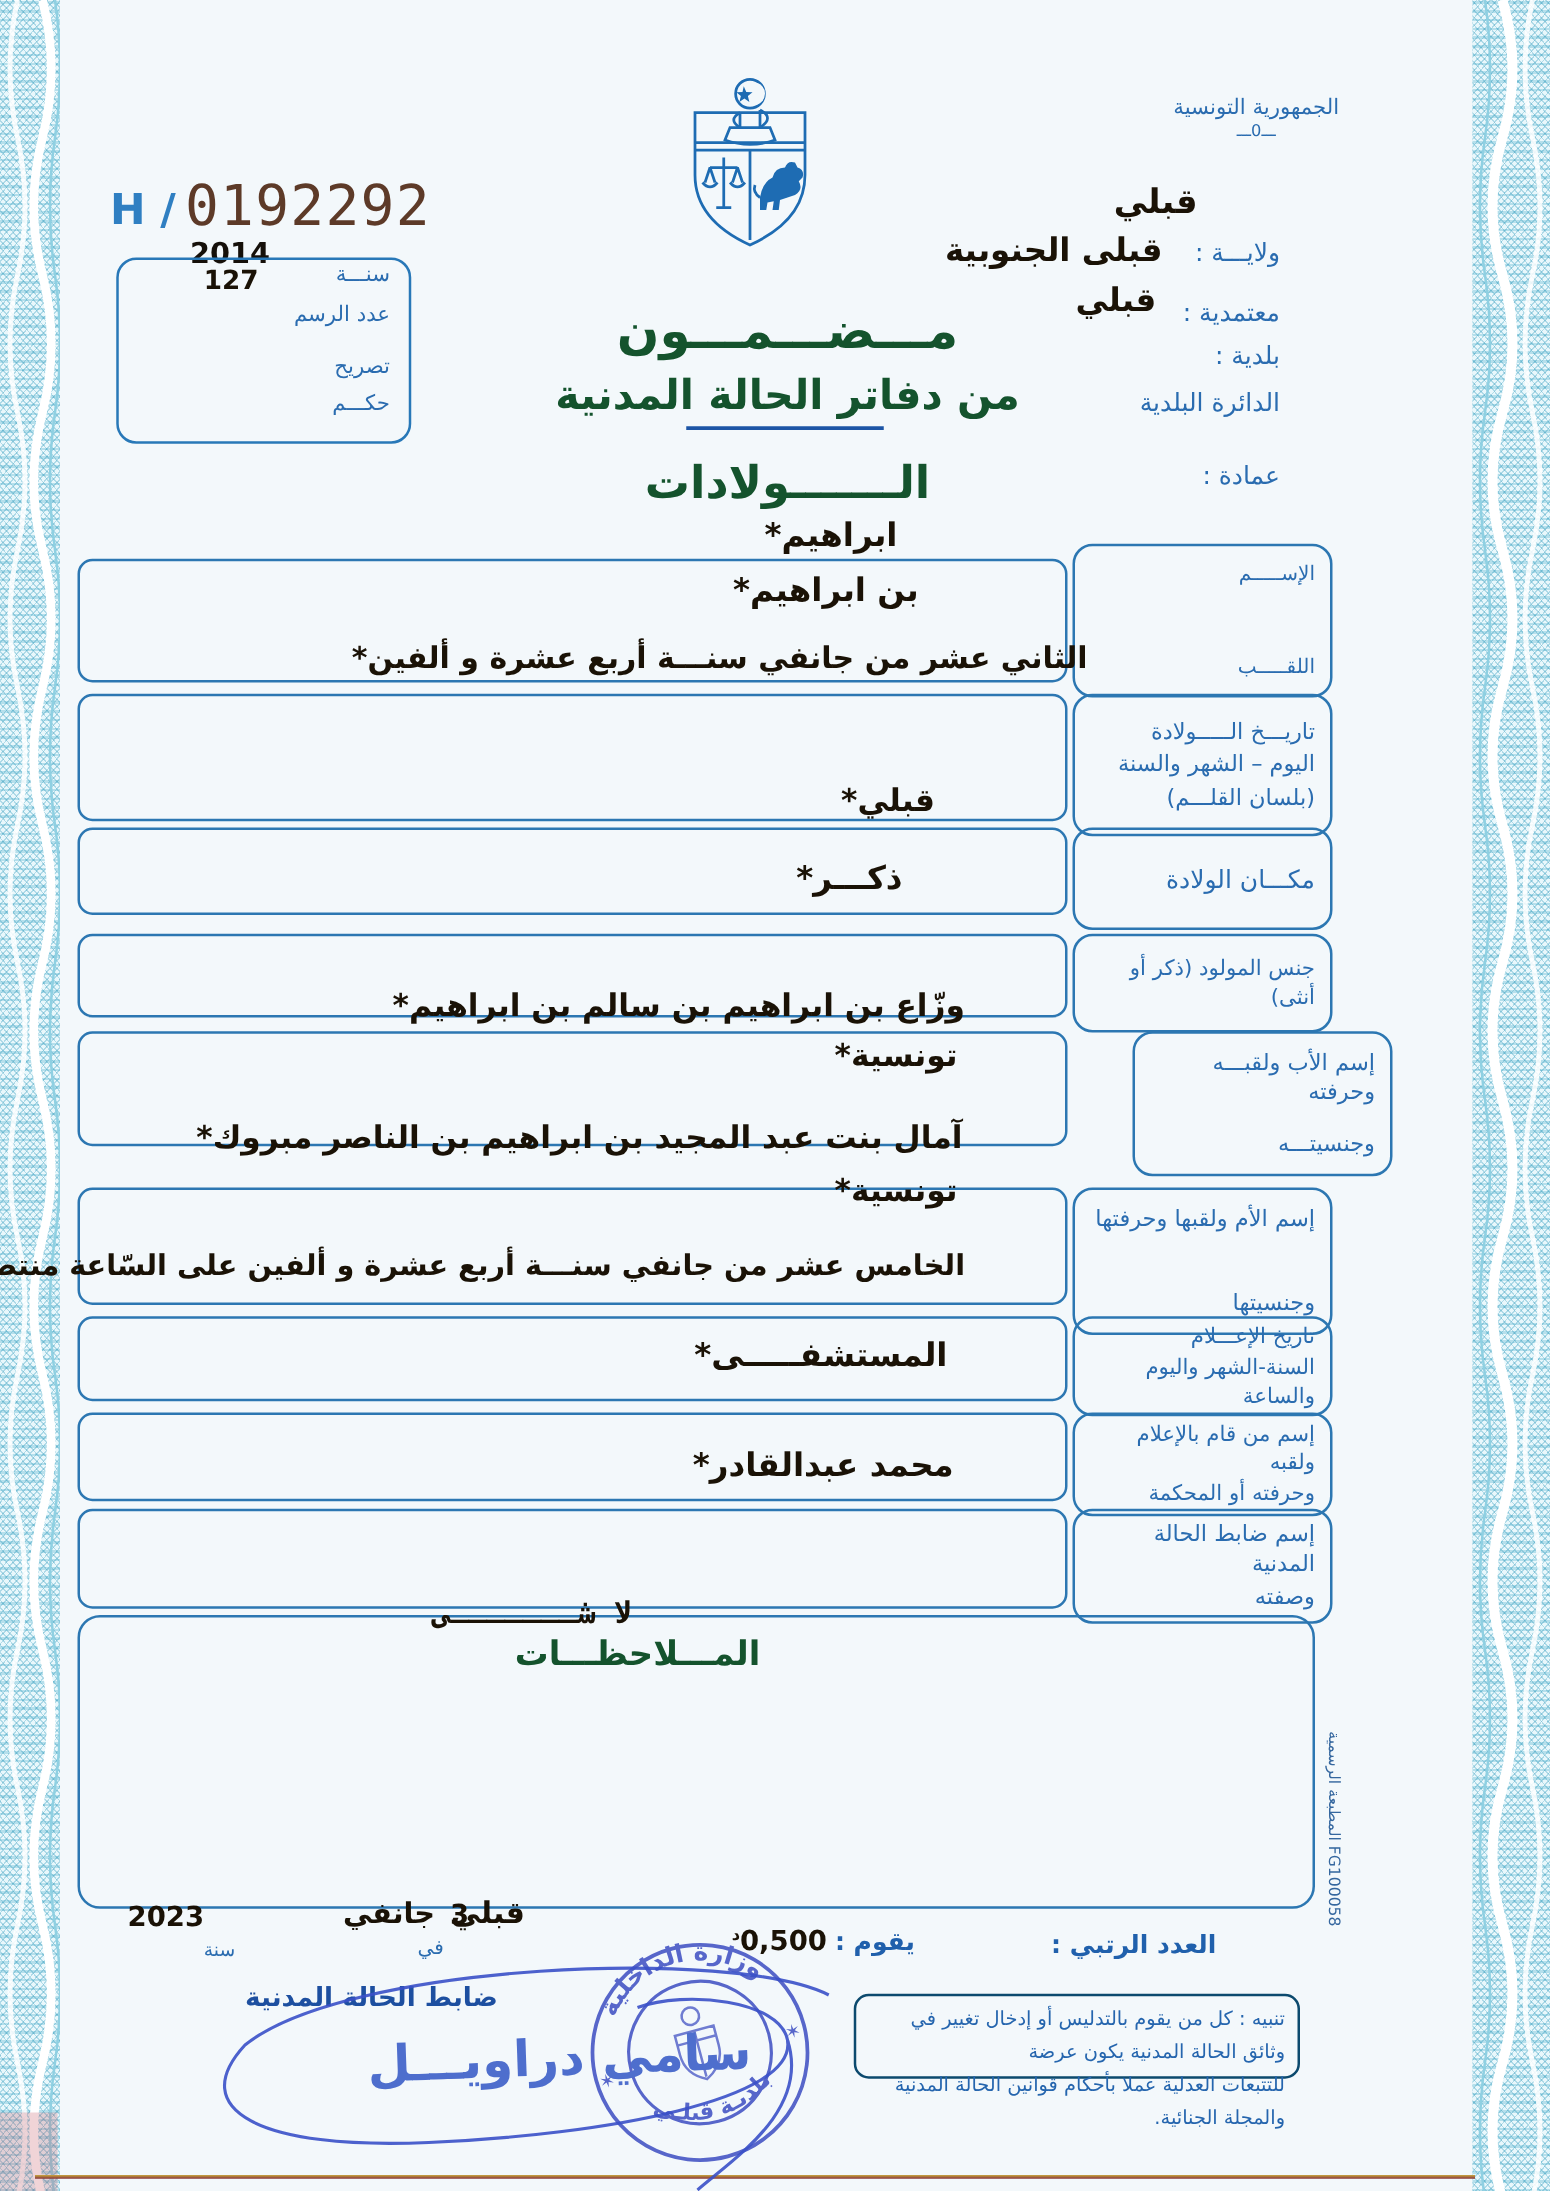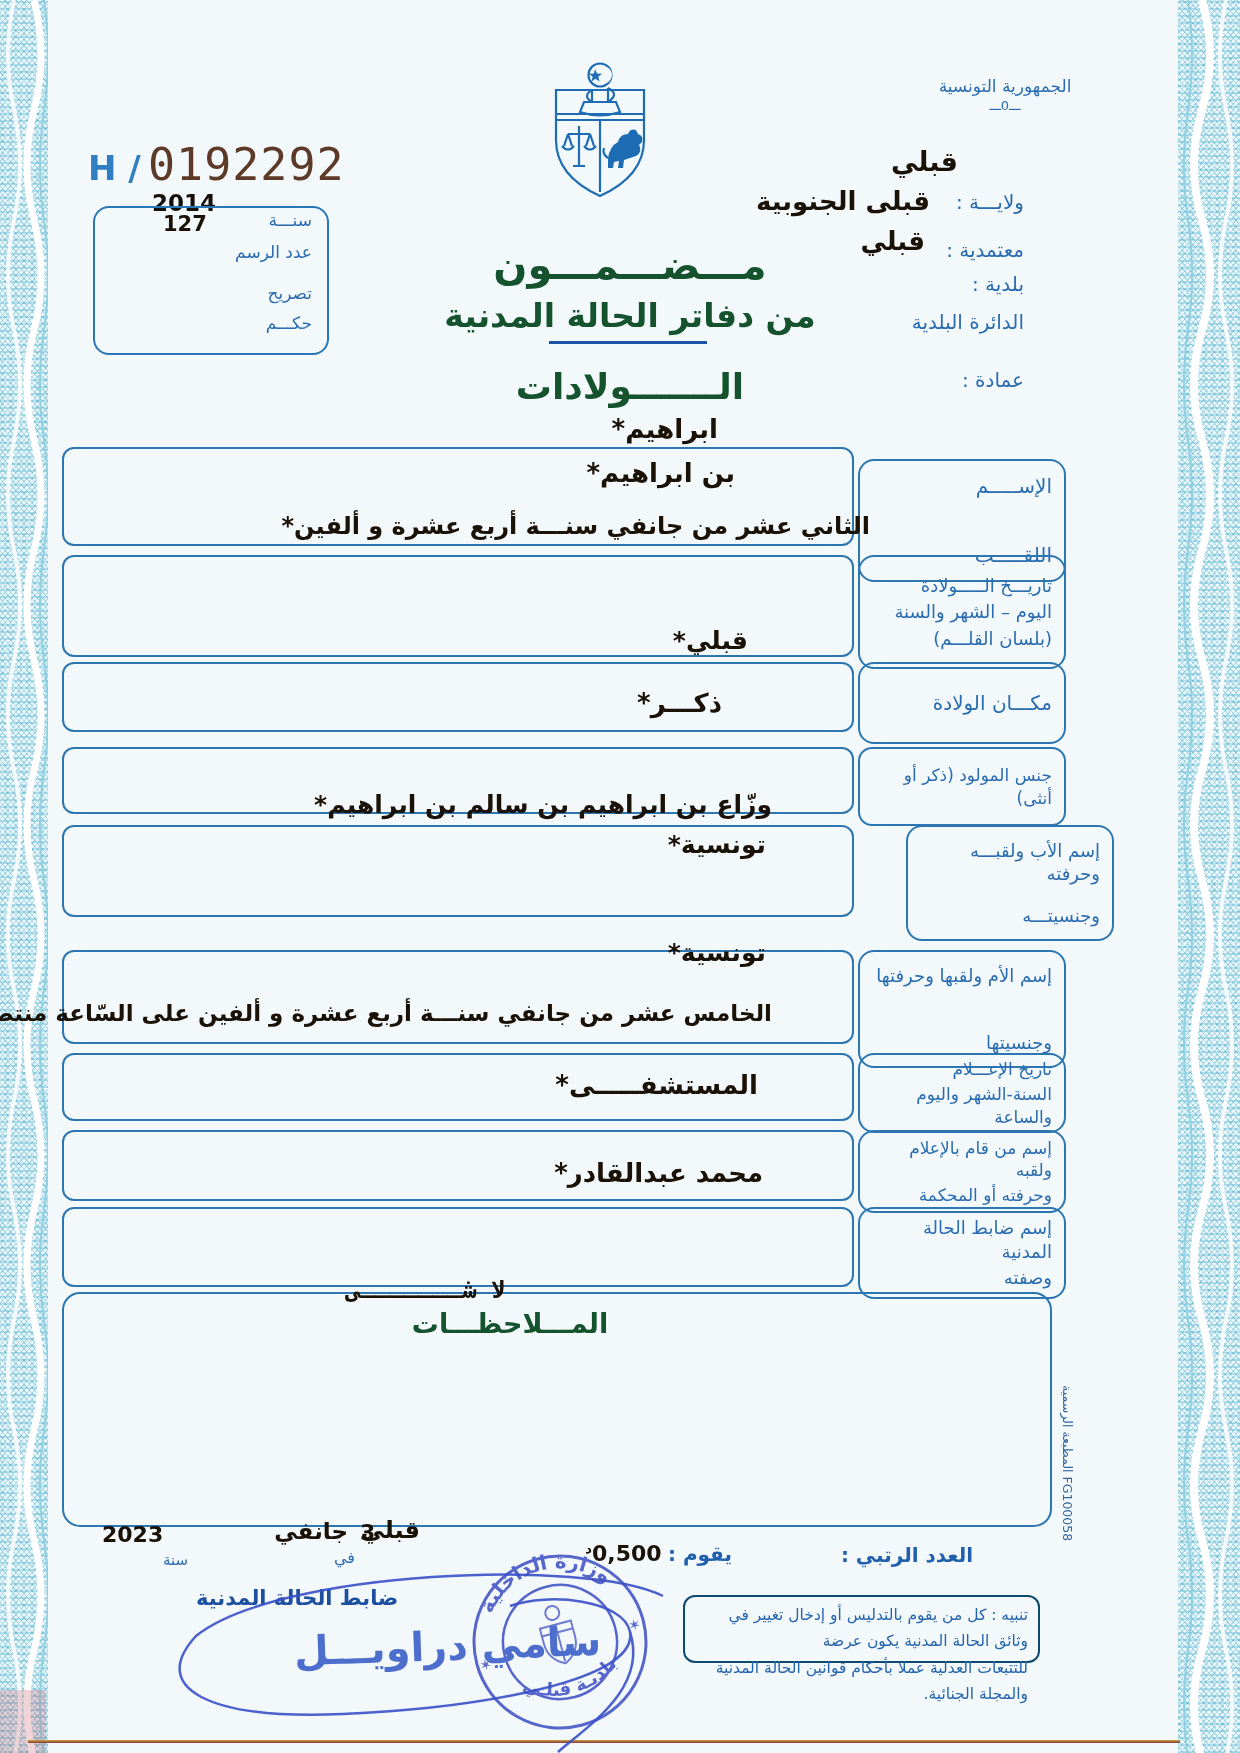--- a/index.html
+++ b/index.html
@@ -88,39 +88,39 @@
   <span class="abs blue rtl" style="right:216px;top:272px;font-size:20px;">بلدية :</span>
   <span class="abs blue rtl" style="right:216px;top:310px;font-size:20px;">الدائرة البلدية</span>
   <span class="abs blue rtl" style="right:216px;top:368px;font-size:20px;">عمادة :</span>
 
   <div class="abs titleblue" style="left:430px;top:242px;width:400px;text-align:center;font-size:40px;">مـــضـــمـــون</div>
   <div class="abs titleblue" style="left:430px;top:296px;width:400px;text-align:center;font-size:33px;">من دفاتر الحالة المدنية</div>
   <div class="abs" style="left:549px;top:341px;width:158px;height:3px;background:#1c55a6;"></div>
   <div class="abs titleblue" style="left:430px;top:366px;width:400px;text-align:center;font-size:36px;">الـــــــولادات</div>
 
   <div class="abs vbox" style="left:62px;top:447px;width:788px;height:95px;"></div>
-  <div class="abs lbox spread" style="left:858px;top:459px;width:180px;height:95px;font-size:20px;gap:40px;">
+  <div class="abs lbox spread" style="left:858px;top:435px;width:180px;height:95px;font-size:16px;gap:40px;">
     <span>الإســـــم</span>
     <span>اللقـــــب</span>
   </div>
 
   <div class="abs vbox" style="left:62px;top:555px;width:788px;height:98px;"></div>
   <div class="abs lbox" style="left:858px;top:555px;width:180px;height:98px;font-size:18px;">
     <span>تاريـــخ الـــــولادة</span>
     <span>اليوم – الشهر والسنة</span>
     <span>(بلسان القلـــم)</span>
   </div>
 
   <div class="abs vbox" style="left:62px;top:662px;width:788px;height:66px;"></div>
   <div class="abs lbox" style="left:858px;top:662px;width:180px;height:66px;font-size:20px;">
     <span>مكـــان الولادة</span>
   </div>
 
   <div class="abs vbox" style="left:62px;top:747px;width:788px;height:63px;"></div>
-  <div class="abs lbox" style="left:858px;top:747px;width:180px;height:63px;font-size:17px;border-radius:14px;">
+  <div class="abs lbox" style="left:858px;top:747px;width:180px;height:63px;font-size:17px;">
     <span>جنس المولود (ذكر أو أنثى)</span>
   </div>
 
   <div class="abs vbox" style="left:62px;top:825px;width:788px;height:88px;"></div>
   <div class="abs lbox spread" style="left:858px;top:825px;width:180px;height:88px;font-size:18px;margin-left:48px;">
     <span>إسم الأب ولقبـــه وحرفته</span>
     <span>وجنسيتـــه</span>
   </div>
 
   <div class="abs vbox" style="left:62px;top:950px;width:788px;height:90px;"></div>
@@ -150,20 +150,21 @@
   <div class="abs" style="left:62px;top:1292px;width:986px;height:231px;border:2px solid #2c77b2;border-radius:18px;"></div>
   <div class="abs titleblue" style="left:400px;top:1308px;width:220px;text-align:center;font-size:27px;">المـــلاحظـــات</div>
 
   <span class="stampval" style="right:522px;top:414px;font-size:26px;">ابراهيم*</span>
   <span class="stampval" style="right:505px;top:458px;font-size:26px;">بن ابراهيم*</span>
   <span class="stampval" style="right:370px;top:512px;font-size:24px;">الثاني عشر من جانفي سنـــة أربع عشرة و ألفين*</span>
   <span class="stampval" style="right:492px;top:626px;font-size:25px;">قبلي*</span>
   <span class="stampval" style="right:518px;top:688px;font-size:26px;">ذكـــر*</span>
   <span class="stampval" style="right:468px;top:790px;font-size:25px;">وزّاع بن ابراهيم بن سالم بن ابراهيم*</span>
   <span class="stampval" style="right:474px;top:830px;font-size:25px;">تونسية*</span>
+  <span class="stampval" style="right:470px;top:895px;font-size:25px;">آمال بنت عبد المجيد بن ابراهيم بن الناصر مبروك*</span>
   <span class="stampval" style="right:474px;top:938px;font-size:25px;">تونسية*</span>
   <span class="stampval" style="right:468px;top:1000px;font-size:23px;">الخامس عشر من جانفي سنـــة أربع عشرة و ألفين على السّاعة منتصف النهار*</span>
   <span class="stampval" style="right:482px;top:1070px;font-size:26px;">المستشفـــــى*</span>
   <span class="stampval" style="right:477px;top:1158px;font-size:26px;">محمد عبدالقادر*</span>
   <span class="stampval" style="right:735px;top:1276px;font-size:24px;font-family:Liberation Mono, monospace;">لا شـــــــى</span>
 
   <div class="abs" style="left:1075px;top:1385px;transform:rotate(90deg);transform-origin:0 0;font-size:12.5px;color:#35679f;white-space:nowrap;">المطبعة الرسمية FG100058</div>
 
   <span class="abs rtl" style="right:267px;top:1543px;font-size:20px;color:#2060ac;font-weight:bold;">العدد الرتبي :</span>
   <div class="abs rtl" style="right:508px;top:1541px;font-size:20px;white-space:nowrap;">

